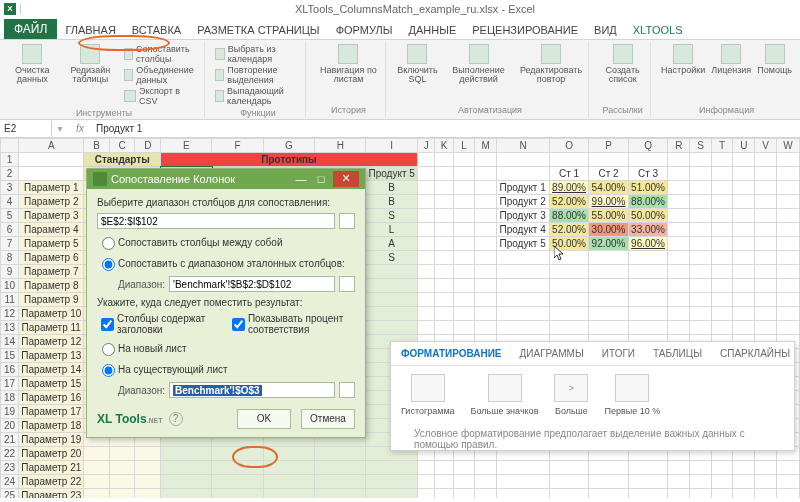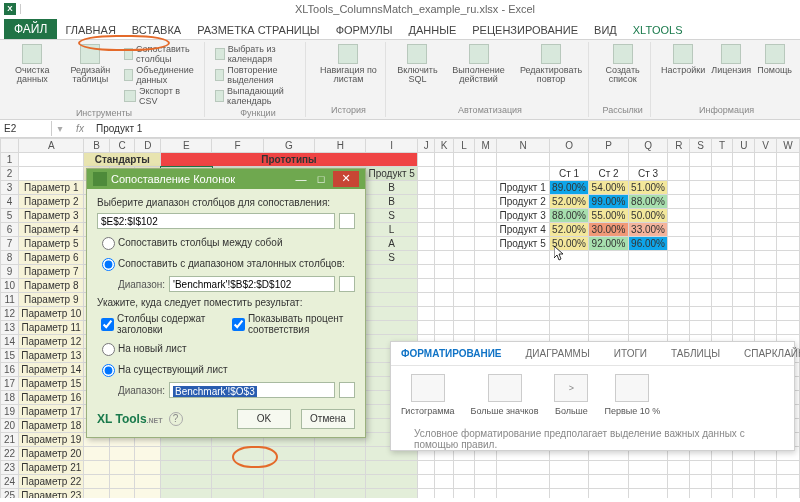--- a/index.html
+++ b/index.html
@@ -51,25 +51,25 @@
   .dialog .field { display:flex; align-items:center; gap:4px; }
   .dialog .field label{width:56px; text-align:right; color:#555;}
   .dialog input[type=text]{flex:1; border:1px solid #a8baa0; background:#fff; height:16px; font-size:10px; padding:0 3px;}
   .refbtn{width:16px;height:16px;border:1px solid #a8baa0;background:#fff;display:inline-block;}
   .dialog .opt{display:flex;align-items:center;gap:0;}
   .dialog .btnrow{display:flex;justify-content:flex-end;gap:10px;padding-top:6px; align-items:center;}
   .dialog .btn{width:54px;height:20px;border:1px solid #a8baa0;background:#f6f9f0;text-align:center;line-height:18px;}
   .dialog .logo{font-size:12px;font-weight:bold; color:#1a7a4c;}
   .dialog .help{display:inline-block;width:14px;height:14px;border:1px solid #aaa;border-radius:50%;text-align:center;line-height:12px;color:#888;margin-left:6px;}
   .selblue{background:#2a5db0;color:#fff;padding:0 2px;}
-  .g1{background:#0ea5e9;} .g2{background:#a7dfae;}
+  .g1{background:#fef9c3;text-decoration:underline;} .g2{background:#a7dfae;}
   .y1{background:#f3e79b;} .r1{background:#f4b49c;} .r2{background:#f19978;}
   
   .qanalyze { position:absolute; left:390px; top:203px; width:405px; height:110px; background:#fff; border:1px solid #d0d0d0; box-shadow:1px 2px 6px rgba(0,0,0,.2); z-index:4; font-size:10px;}
-  .qanalyze .qtabs { display:flex; gap:24px; padding:6px 10px; border-bottom:1px solid #e4e4e4; color:#6a6a6a;}
+  .qanalyze .qtabs { display:flex; gap:18px; padding:6px 10px; border-bottom:1px solid #e4e4e4; color:#6a6a6a;}
   .qanalyze .qtabs .qt{font-size:10px;}
   .qanalyze .qtabs .qt.active{color:#1073c6;font-weight:bold;}
   .qanalyze .opts{display:flex; gap:16px; padding:8px 10px;}
   .qanalyze .qitem{display:flex;flex-direction:column;align-items:center;gap:4px;font-size:9px;color:#555;}
   .qanalyze .qicon{width:34px;height:28px;border:1px solid #ccc;background:#f7f7f7;}
   .qanalyze .qitem.sel{background:#e6eef9;padding:2px;}
   .qanalyze .desc{padding:4px 23px;color:#888;font-size:10px;}
   .cursor{position:absolute;left:554px;top:246px;width:12px;height:16px;background:none;z-index:6;}
   .cursor svg{width:12px;height:16px;}
 </style>
@@ -983,21 +983,21 @@
     <div class="opt">
         <input type="radio" style="">
         <span>На новый лист</span>
       </div>
     <div class="opt">
         <input type="radio" checked="" style="">
         <span>На существующий лист</span>
       </div>
     <div class="field" style="padding-left:12px;">
       <label>Диапазон:</label>
-      <span style="flex:1;border:1px solid #a8baa0;background:#fff;height:16px;display:flex;align-items:flex-end;padding:0 3px;">
+      <span style="flex:1;border:1px solid #a8baa0;background:#fff;height:16px;display:flex;align-items:center;padding:0 3px;font-weight:bold;">
         <span class="selblue">Benchmark'!$O$3</span>
       </span>
       <span class="refbtn"></span>
     </div>
     <div class="btnrow">
       <span style="flex:1;display:flex;align-items:center;">
         <span class="logo"><span>XL Tools</span><span style="font-size:7px;color:#888;">.NET</span></span>
         <span class="help">?</span>
       </span>
       <div class="btn">OK</div>

